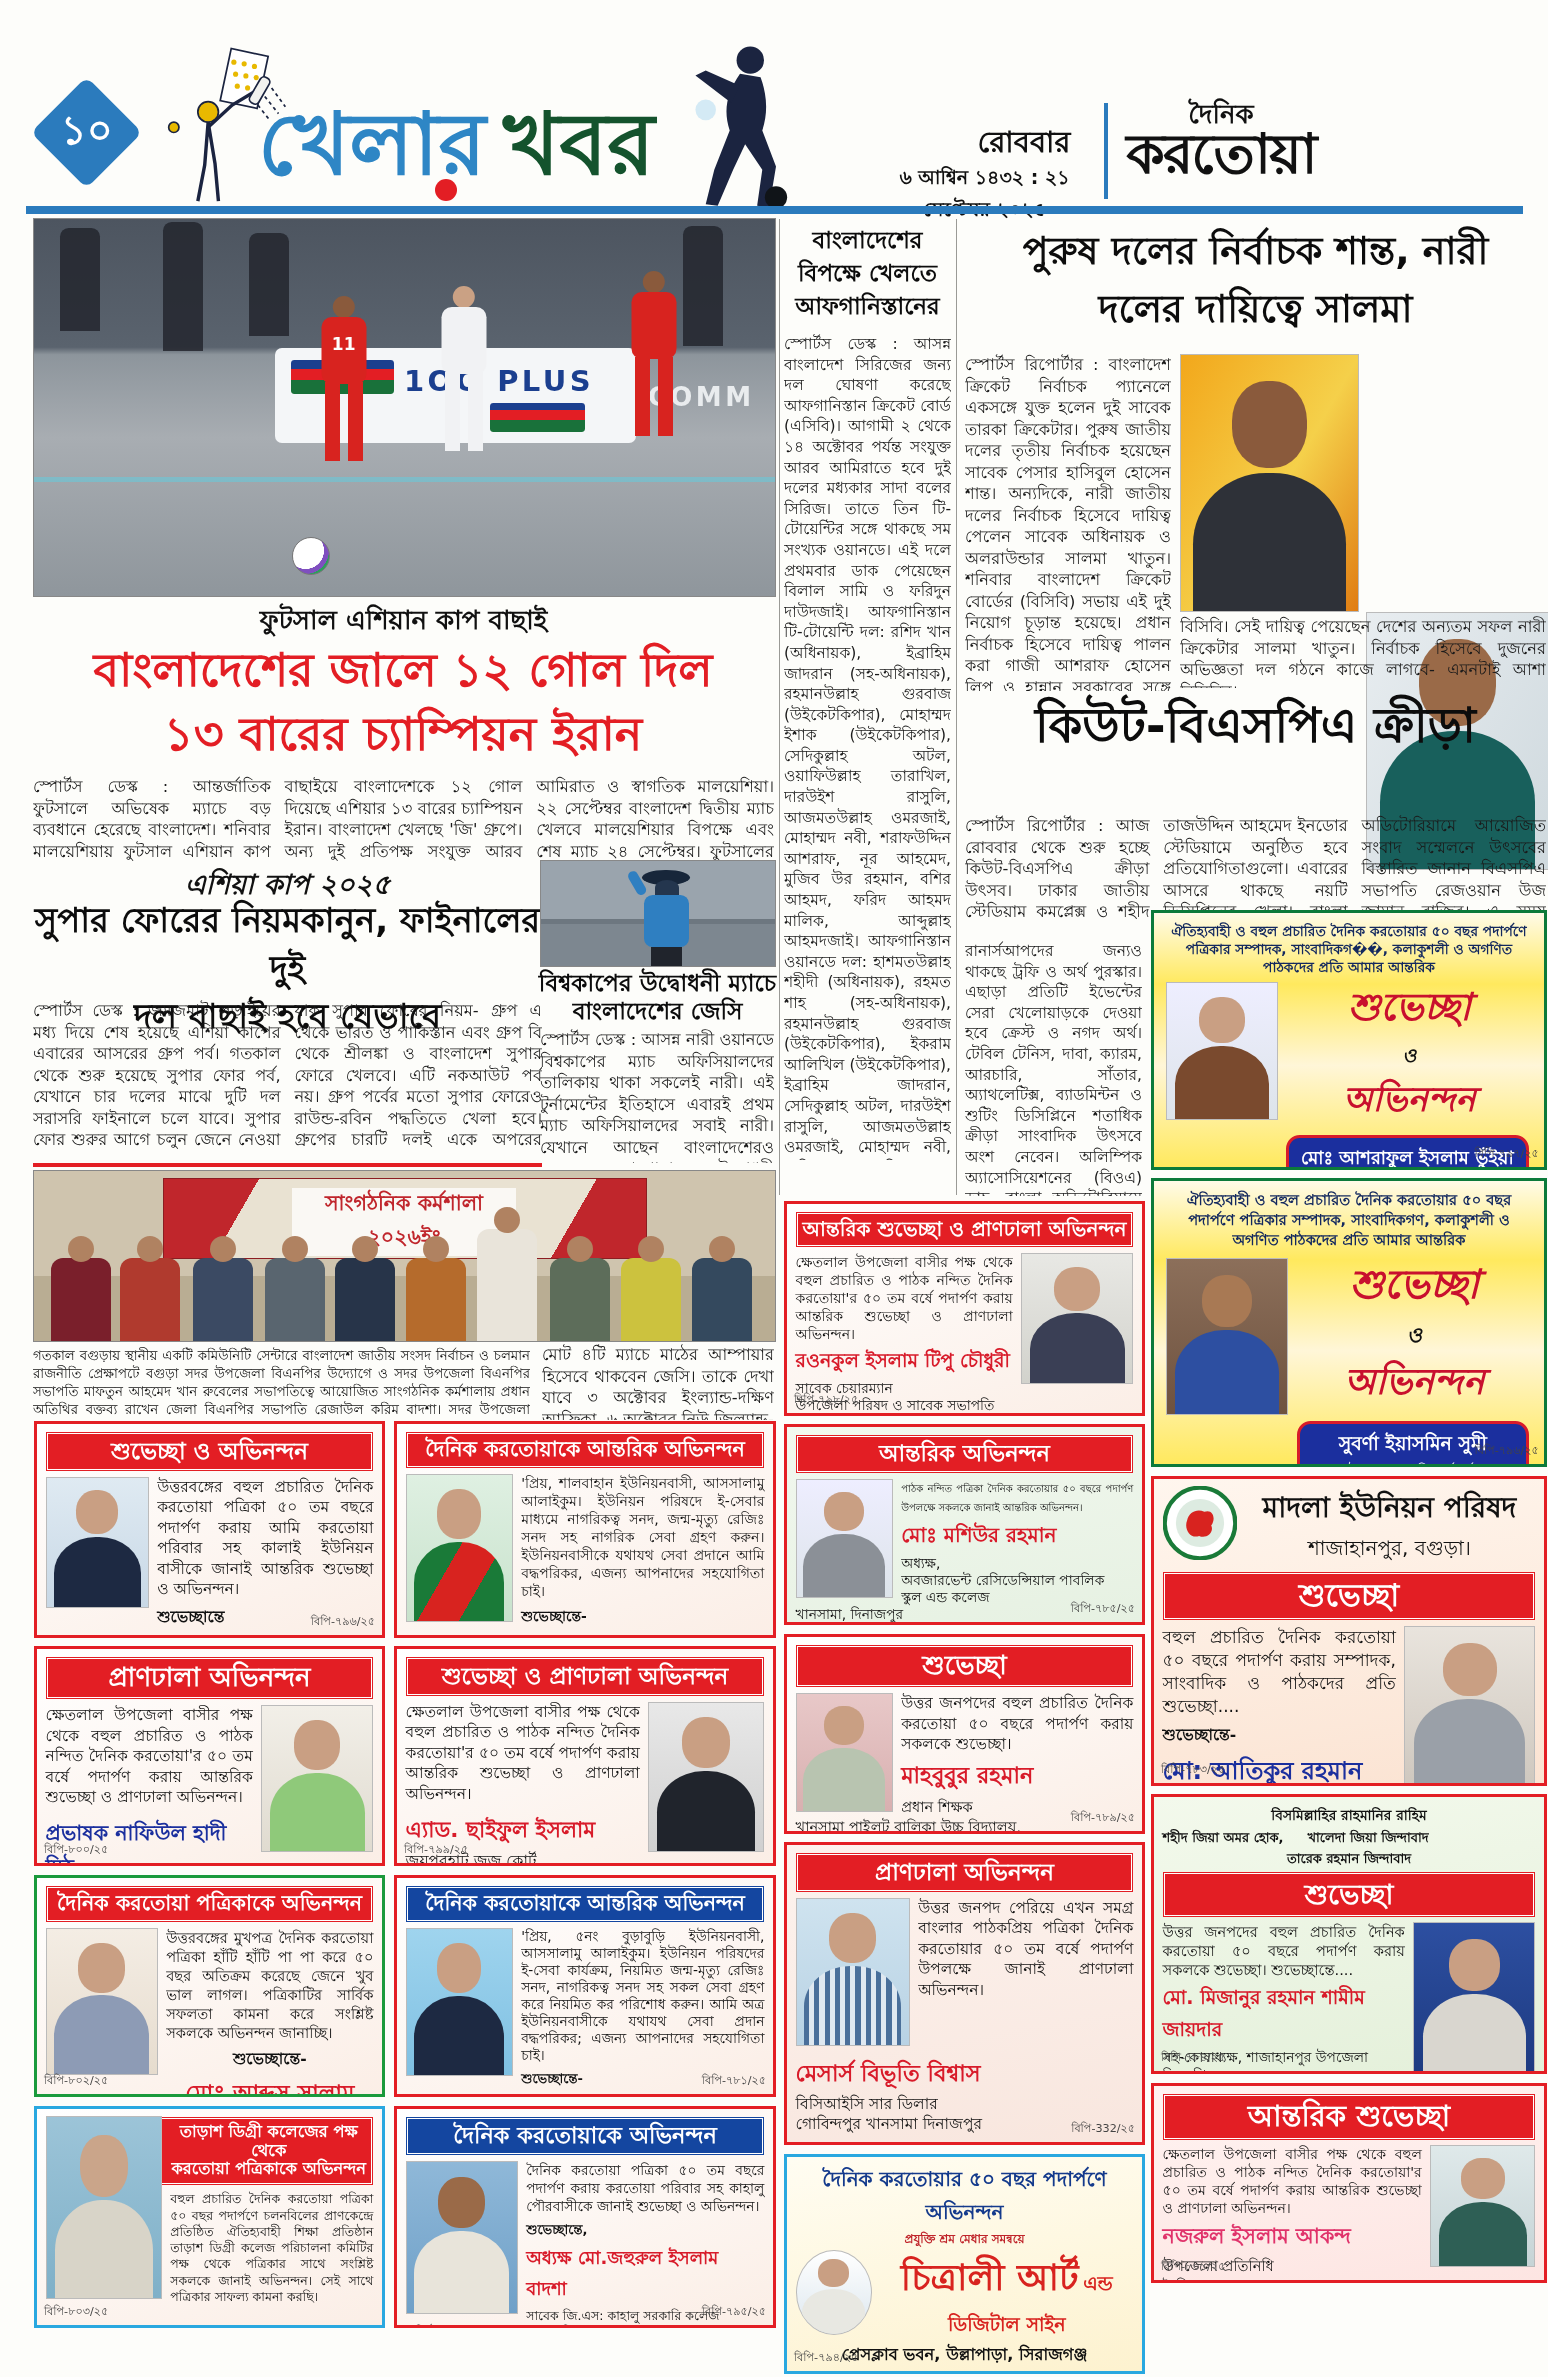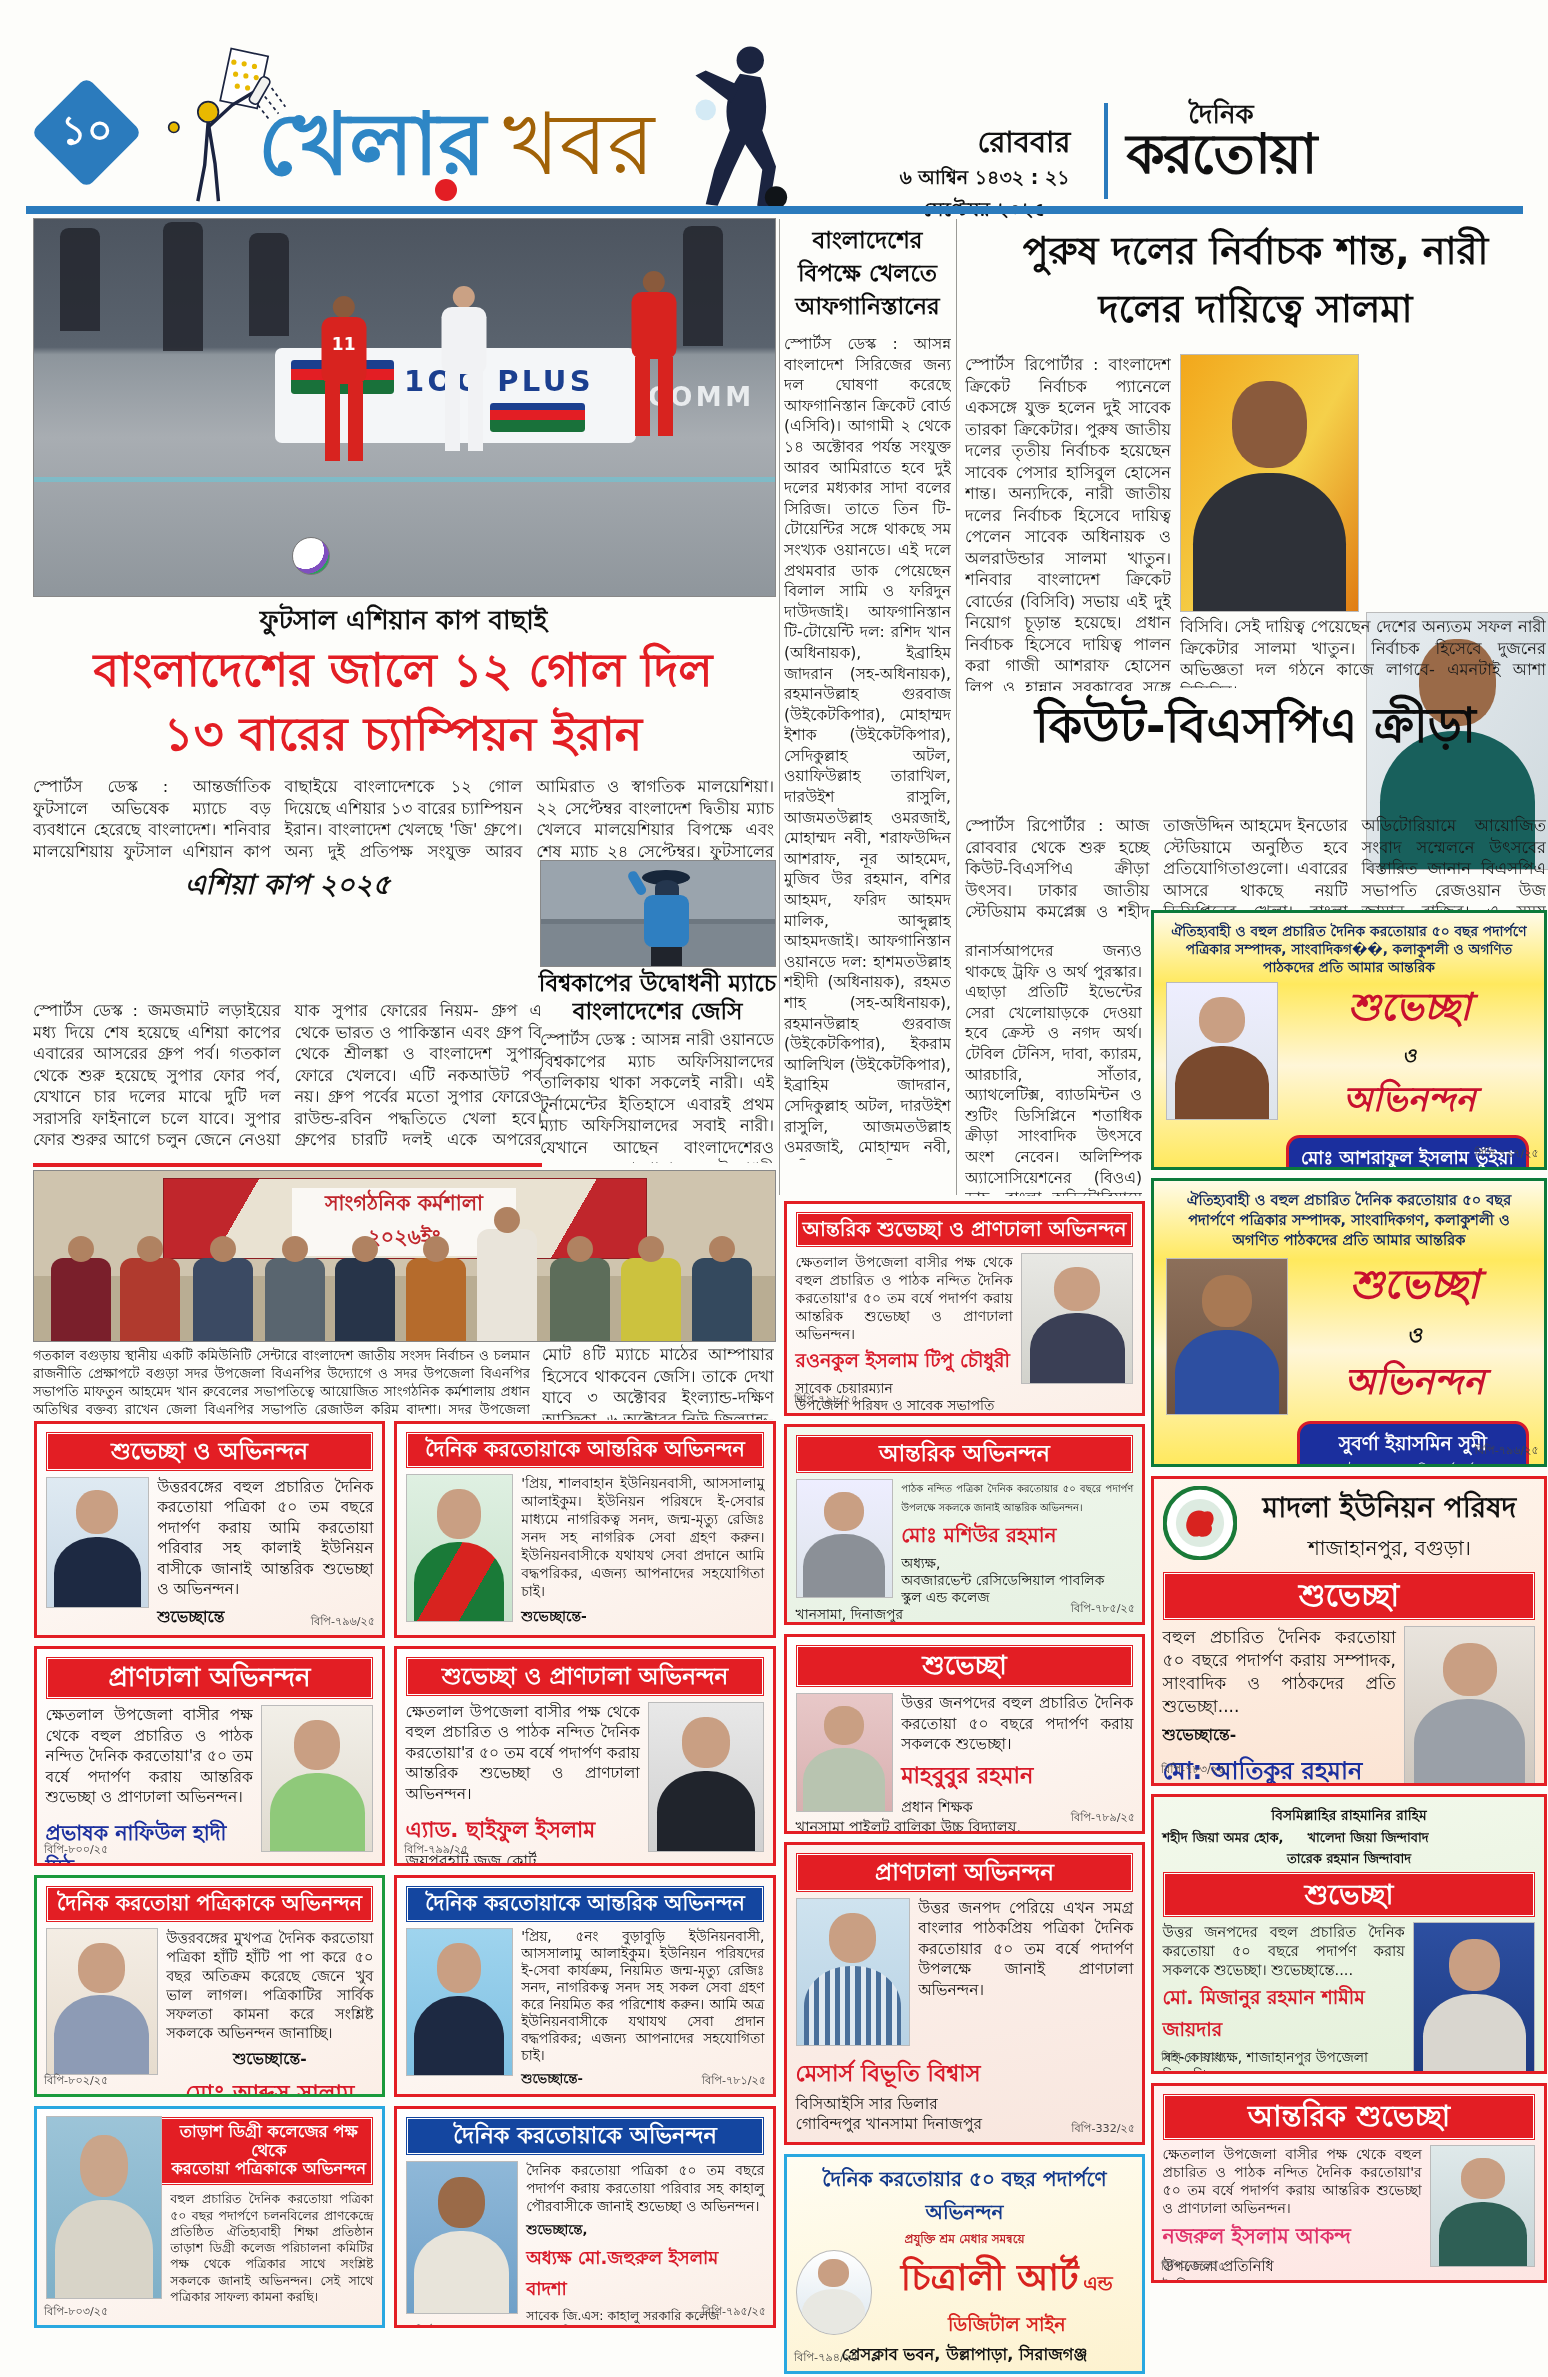--- a/index.html
+++ b/index.html
@@ -4,21 +4,21 @@
 <style>
   html,body{margin:0;padding:0;background:#e9e9e4;font-family:"DejaVu Sans","Liberation Sans",sans-serif;}
   #page{position:relative;width:1548px;height:2377px;background:#fdfdfa;margin:0 auto;overflow:hidden;color:#111;}
   .abs{position:absolute;}
   .ctr{text-align:center;}
   .ovh{overflow:hidden;}
   
   .pageno{background:#2b7bbd;color:#fff;transform:rotate(45deg);display:flex;align-items:center;justify-content:center;border-radius:8.6px;}
   .pageno span{transform:rotate(-45deg);font-size:40px;font-weight:bold;}
   .mast-blue{color:#2e86c5;font-weight:bold;}
-  .mast-black{color:#a16207;font-weight:normal;}
+  .mast-black{color:#14532d;font-weight:bold;}
   .brandbox{text-align:center;line-height:1;}
   .blue-rule{background:#2b7bbd;}
   .red-rule{background:#e31e24;}
   .hairline{background:#9a9a96;}
   
   .headline-red{color:#e31e24;font-weight:bold;}
   .headline-blk{color:#0c0c0c;font-weight:bold;}
   .kicker{font-weight:bold;font-style:italic;}
   .body-txt{font-size:16.3px;line-height:21.5px;text-align:justify;color:#1a1a1a;}
   .cap{font-weight:bold;}
@@ -140,20 +140,24 @@
   </div>
   <div class="abs ctr cap" style="left:33px;top:600px;width:741px;font-size:26px;">ফুটসাল এশিয়ান কাপ বাছাই</div>
 
   <div class="abs ctr headline-red" style="left:17px;top:638px;width:772px;font-size:46px;line-height:64px;">
     <div>বাংলাদেশের জালে ১২ গোল দিল</div>
     <div>১৩ বারের চ্যাম্পিয়ন ইরান</div>
   </div>
   <div class="abs body-txt cols3 ovh" style="left:33px;top:776px;width:741px;height:86px;">স্পোর্টস ডেস্ক : আন্তর্জাতিক ফুটসালে অভিষেক ম্যাচে বড় ব্যবধানে হেরেছে বাংলাদেশ। শনিবার মালয়েশিয়ায় ফুটসাল এশিয়ান কাপ বাছাইয়ে বাংলাদেশকে ১২ গোল দিয়েছে এশিয়ার ১৩ বারের চ্যাম্পিয়ন ইরান। বাংলাদেশ খেলছে 'জি' গ্রুপে। অন্য দুই প্রতিপক্ষ সংযুক্ত আরব আমিরাত ও স্বাগতিক মালয়েশিয়া। ২২ সেপ্টেম্বর বাংলাদেশ দ্বিতীয় ম্যাচ খেলবে মালয়েশিয়ার বিপক্ষে এবং শেষ ম্যাচ ২৪ সেপ্টেম্বর। ফুটসালের অভিষেক আসরের জন্য বাফুফে জাতীয় দলের দায়িত্ব দিয়েছেন ইরানের কোচের ওপর। কোচের নিজের দেশের বিপক্ষে অভিষেক ম্যাচ খেললো লাল-সবুজ জার্সিধারী ছেলেরা। বাছাই পর্ব হচ্ছে ৮ গ্রুপে ভাগ হয়ে। গ্রুপসেরা ৮ দল ও সেরা ৭ রানার্সআপ দল উঠবে চূড়ান্ত পর্বে। আগামী বছর ২৭ জানুয়ারি থেকে ৭ ফেব্রুয়ারি ইন্দোনেশিয়ায় বসবে ফুটসাল এশিয়ান কাপ।</div>
 
   <div class="abs ctr kicker" style="left:33px;top:864px;width:509px;font-size:27.5px;">এশিয়া কাপ ২০২৫</div>
+  <div class="abs ctr headline-blk" style="left:26px;top:896px;width:523px;font-size:34px;line-height:48px;">
+    <div>সুপার ফোরের নিয়মকানুন, ফাইনালের দুই</div>
+    <div>দল বাছাই হবে যেভাবে</div>
+  </div>
   <div class="abs body-txt cols2 ovh" style="left:33px;top:1000px;width:509px;height:160px;">স্পোর্টস ডেস্ক : জমজমাট লড়াইয়ের মধ্য দিয়ে শেষ হয়েছে এশিয়া কাপের এবারের আসরের গ্রুপ পর্ব। গতকাল থেকে শুরু হয়েছে সুপার ফোর পর্ব, যেখানে চার দলের মাঝে দুটি দল সরাসরি ফাইনালে চলে যাবে। সুপার ফোর শুরুর আগে চলুন জেনে নেওয়া যাক সুপার ফোরের নিয়ম- গ্রুপ এ থেকে ভারত ও পাকিস্তান এবং গ্রুপ বি থেকে শ্রীলঙ্কা ও বাংলাদেশ সুপার ফোরে খেলবে। এটি নকআউট পর্ব নয়। গ্রুপ পর্বের মতো সুপার ফোরেও রাউন্ড-রবিন পদ্ধতিতে খেলা হবে। গ্রুপের চারটি দলই একে অপরের বিপক্ষে একবার করে মুখোমুখি হবে। ফলে প্রতিটি দল পাবে তিনটি করে ম্যাচ খেলার সুযোগ। গ্রুপ পর্বের মতোই সুপার ফোরে প্রতিটি জয়ের জন্য দুই পয়েন্ট দেওয়া হবে। ম্যাচ পরিত্যক্ত হলে উভয় দল এক পয়েন্ট করে পাবে। আর হারলে স্বাভাবিকভাবেই কোনো পয়েন্ট নেই। সব দলের খেলা শেষে পয়েন্ট তালিকা অনুযায়ী সেরা দুই দল ফাইনালে উঠবে। ম্যাচগুলো দুবাই ও আবুধাবিতে অনুষ্ঠিত হবে। উদ্বোধনী ম্যাচেই মুখোমুখি হবে শ্রীলঙ্কা ও বাংলাদেশ। এছাড়া রোববার হাইভোল্টেজ ম্যাচে লড়বে ভারত ও পাকিস্তান। চার দলের লড়াই শেষে ফাইনাল অনুষ্ঠিত হবে আজ রোববার দুবাইয়ে।</div>
 
   <div class="abs photo-frame ovh" style="left:540px;top:860px;width:234px;height:105px;background:linear-gradient(180deg,#9aa4ad 0 55%,#6d7780 55% 60%,#7d8790 60%);">
     <div class="abs" style="left:101px;top:8.6px;width:48px;height:15.5px;border-radius:50%;background:#17263a;"></div>
     <div class="abs" style="left:114px;top:19px;width:24px;height:15.5px;border-radius:50% 50% 0 0;background:#24364e;"></div>
     <div class="abs" style="left:103px;top:34px;width:45px;height:52px;border-radius:8.6px;background:#2f7fc1;"></div>
     <div class="abs" style="left:83px;top:17px;width:26px;height:10.3px;background:#2f7fc1;transform:rotate(60deg);border-radius:5.2px;"></div>
     <div class="abs" style="left:110px;top:86px;width:31px;height:19px;background:#20242c;"></div>
   </div>
   <div class="abs ctr headline-blk" style="left:537px;top:970px;width:241px;font-size:23px;line-height:27.5px;">

